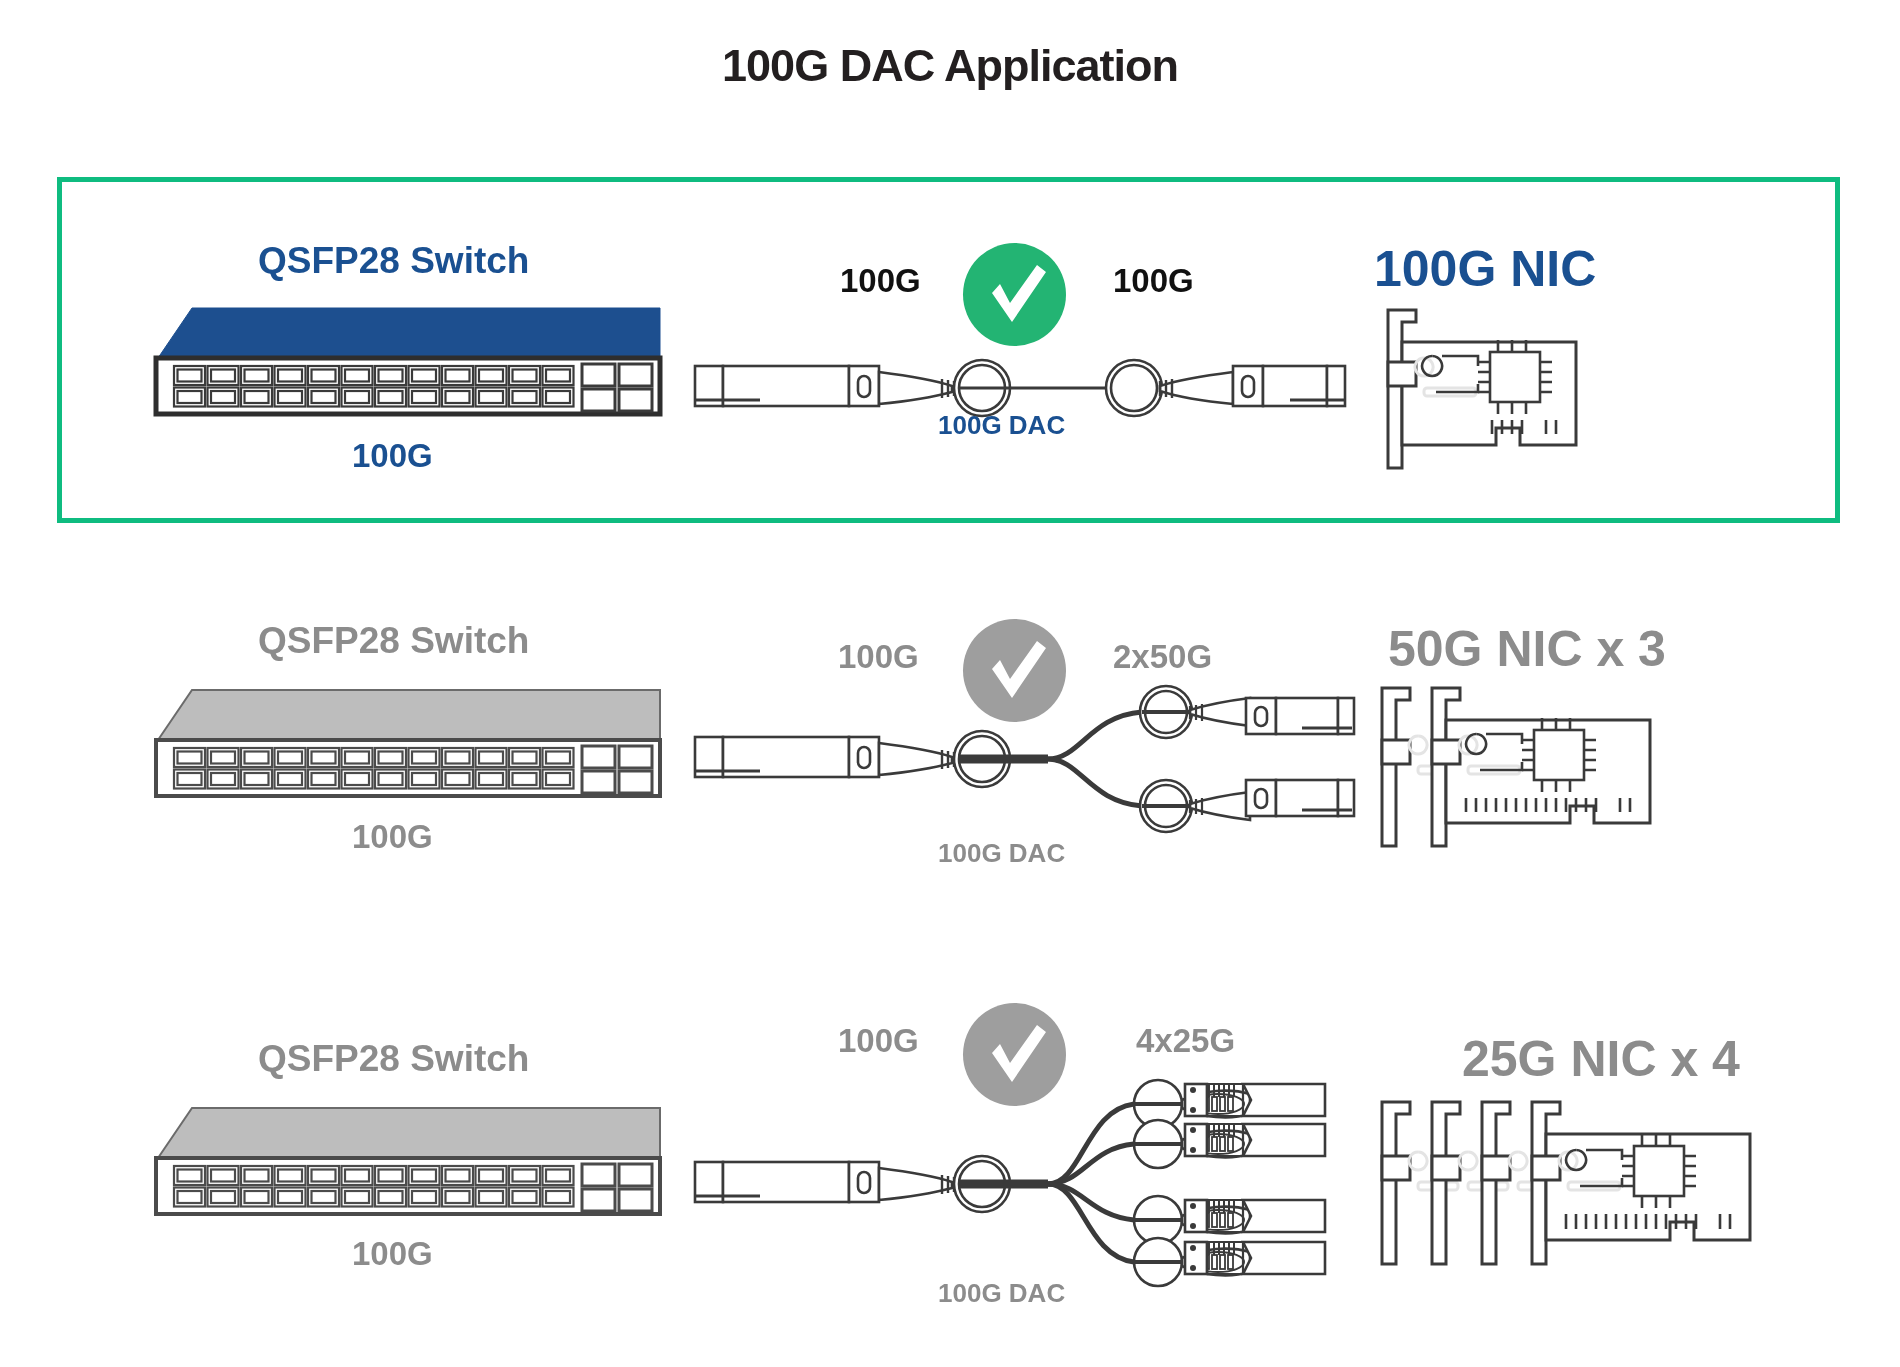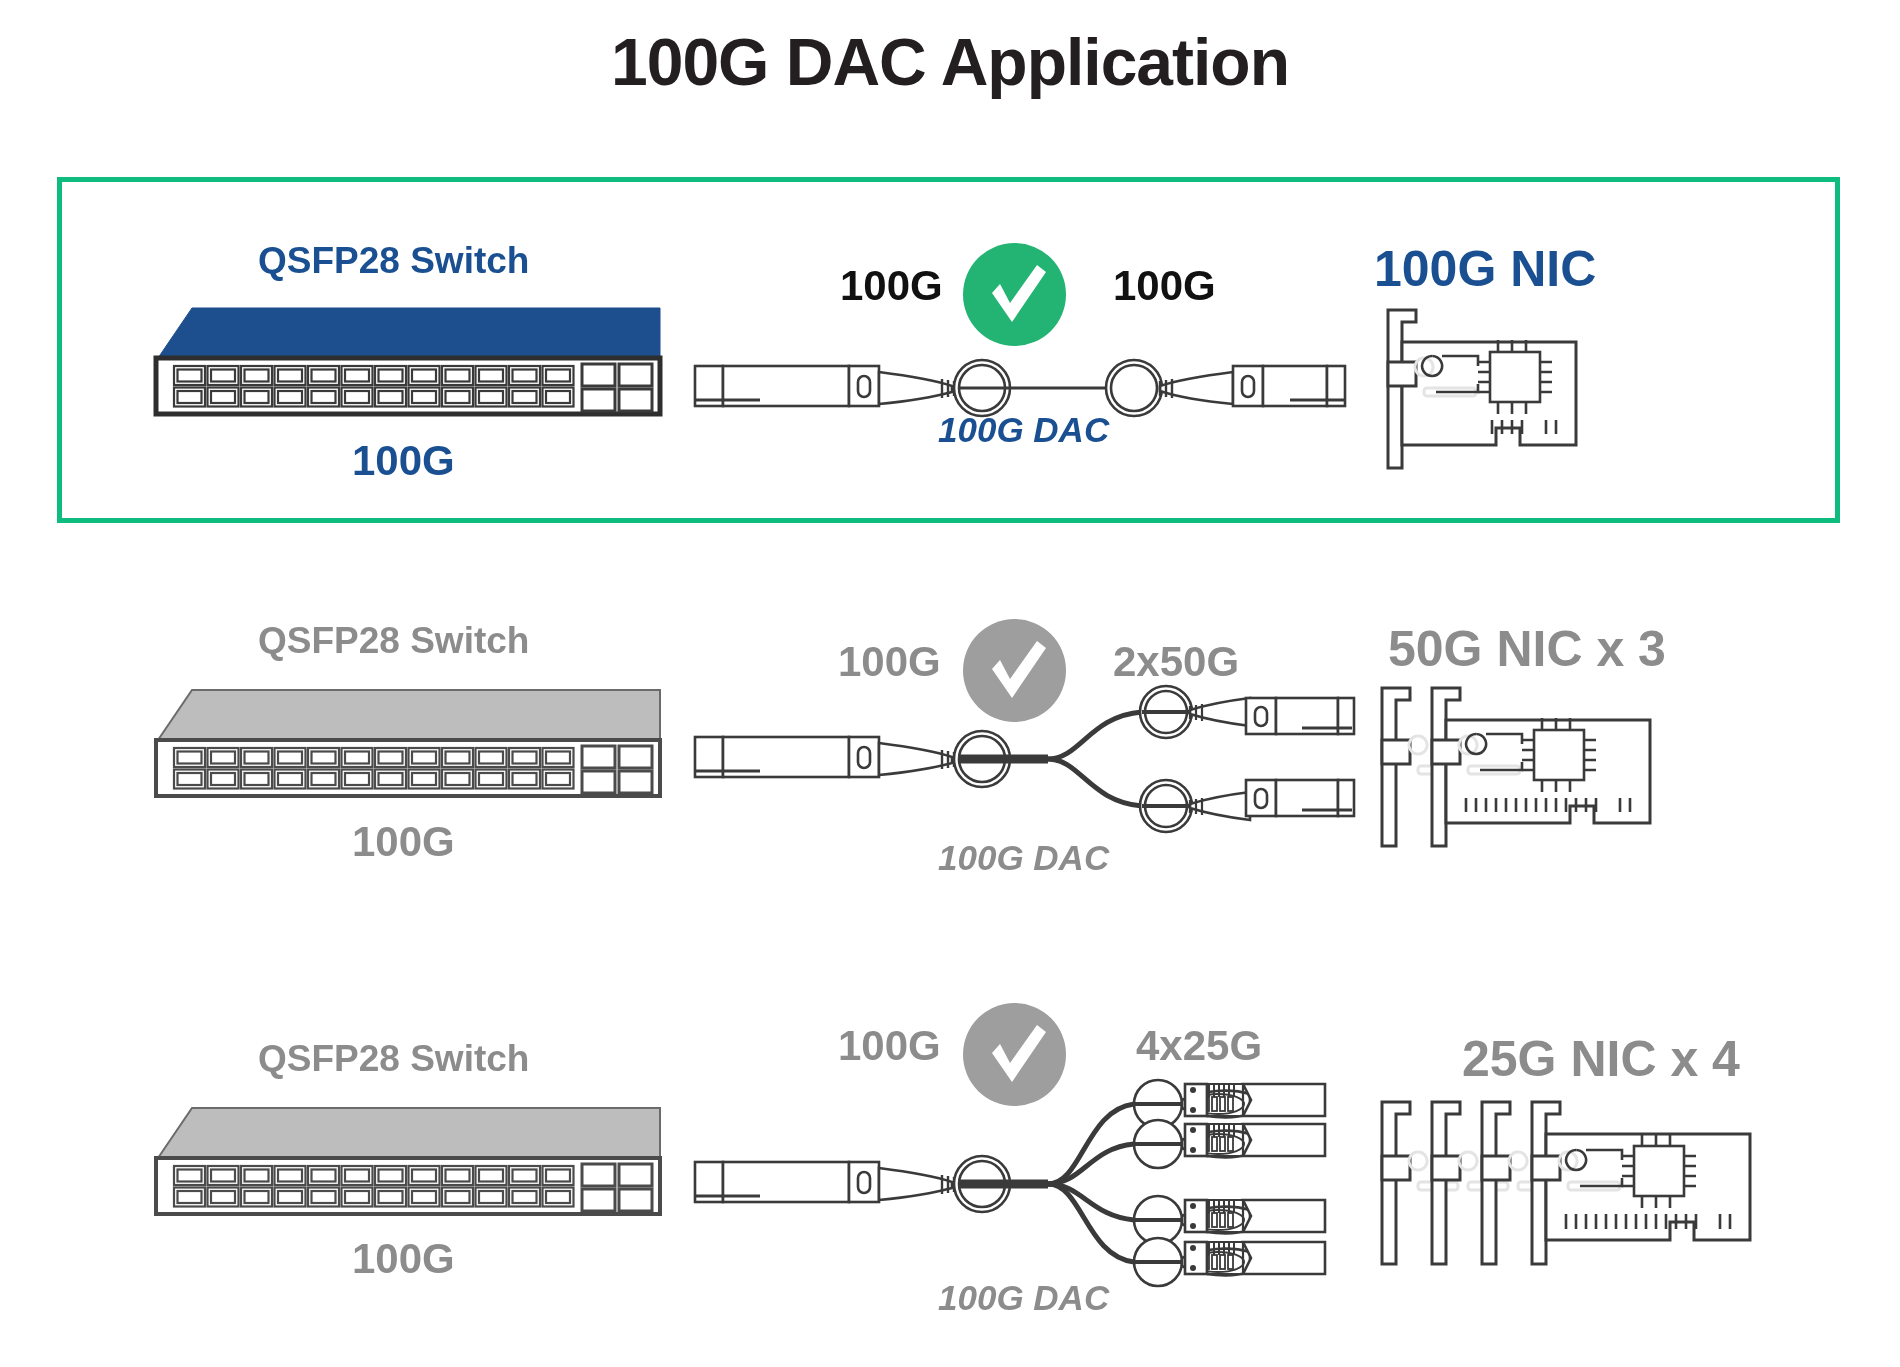--- a/index.html
+++ b/index.html
@@ -1,34 +1,34 @@
 <!DOCTYPE html>
 <html><head>
 <meta charset="utf-8">
 <style>
   html,body{margin:0;padding:0;background:#ffffff;}
   body{width:1900px;height:1367px;font-family:"Liberation Sans",sans-serif;overflow:hidden;}
   .stage{position:relative;width:1900px;height:1367px;background:#fff;}
   .title{
-    position:absolute;left:0;top:24px;width:1900px;text-align:center;
-    font-size:66px;font-weight:bold;color:#231f20;letter-spacing:-1px;
+    position:absolute;left:0;top:40px;width:1900px;text-align:center;
+    font-size:45px;font-weight:bold;color:#231f20;letter-spacing:-1px;
     font-family:"Liberation Sans",sans-serif;
   }
   .hilite-box{
     position:absolute;left:57px;top:177px;width:1783px;height:346px;
     border:5px solid #0fbc80;box-sizing:border-box;background:transparent;
   }
   .row{position:absolute;left:0;width:1900px;}
   .lbl{position:absolute;font-weight:bold;white-space:nowrap;font-family:"Liberation Sans",sans-serif;}
   .blue{color:#1a5091;}
   .gray{color:#8c8c8c;}
   .blk{color:#111111;}
   .lbl-switch{font-size:37px;text-align:center;}
-  .lbl-speed{font-size:42px;}
-  .lbl-dac{font-size:35px;font-style:italic;}
+  .lbl-speed{font-size:33px;}
+  .lbl-dac{font-size:26px;}
   .lbl-nic{font-size:50px;}
   svg{display:block;overflow:visible;}
   .badge{position:absolute;border-radius:50%;}
   .badge svg{position:absolute;left:0;top:0;}
 </style>
 </head>
 <body>
 
 <div class="stage">
 

